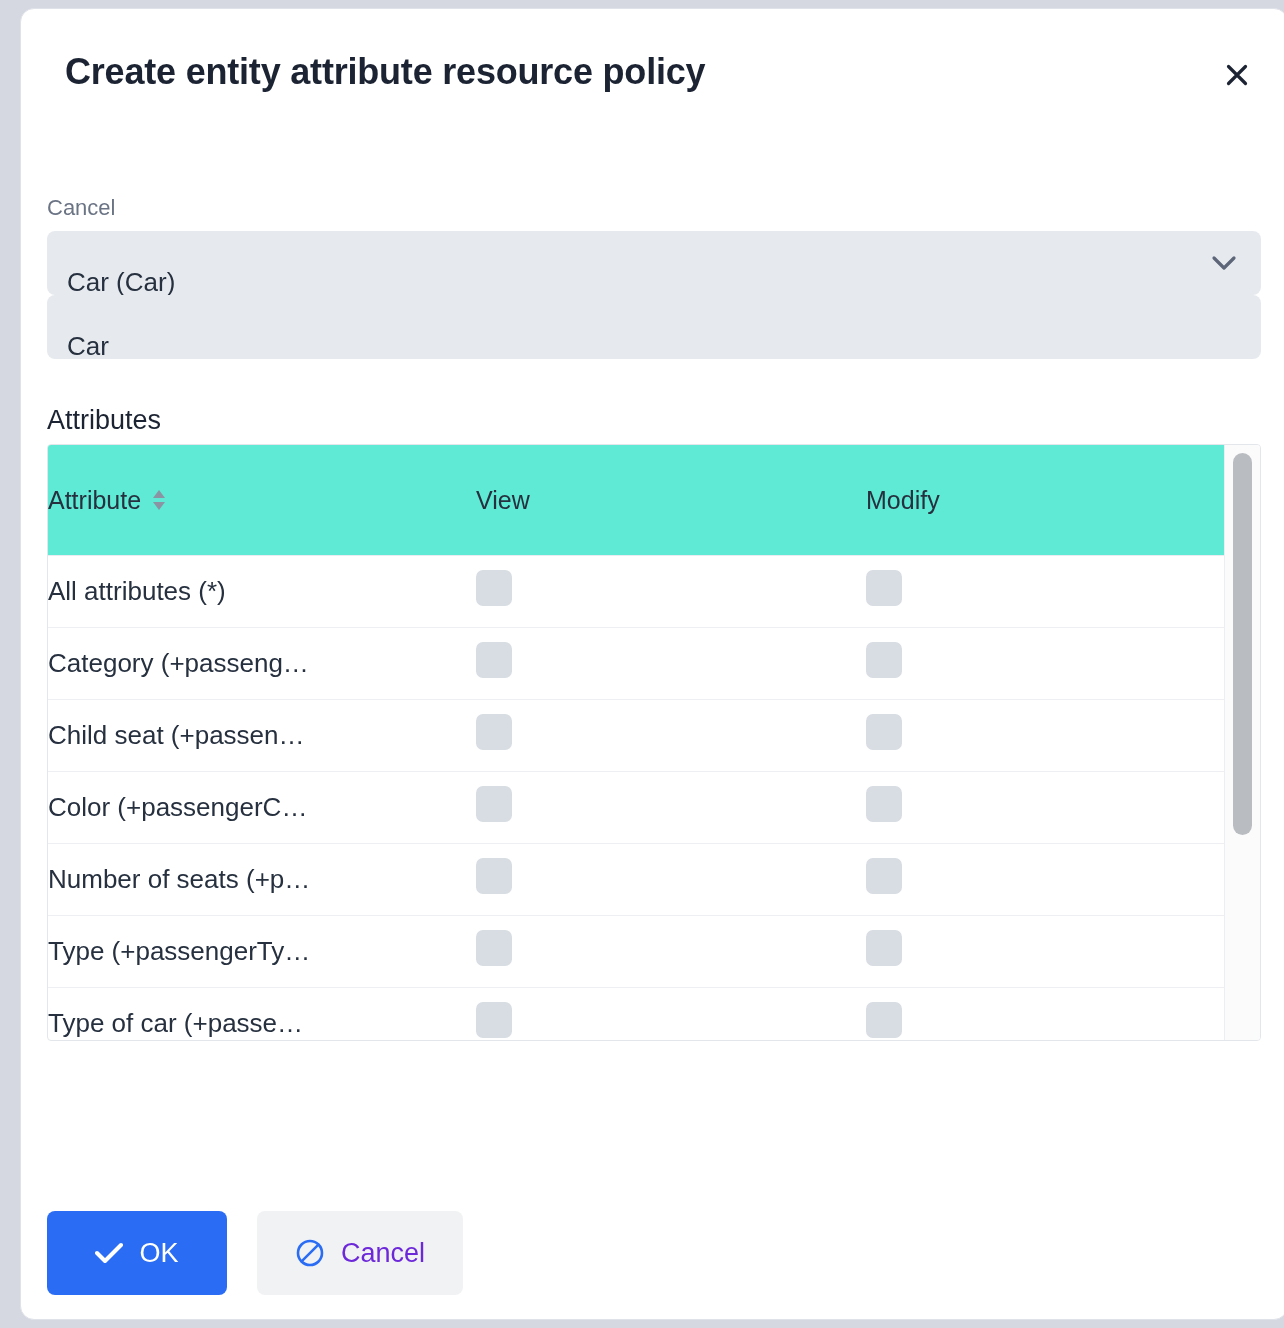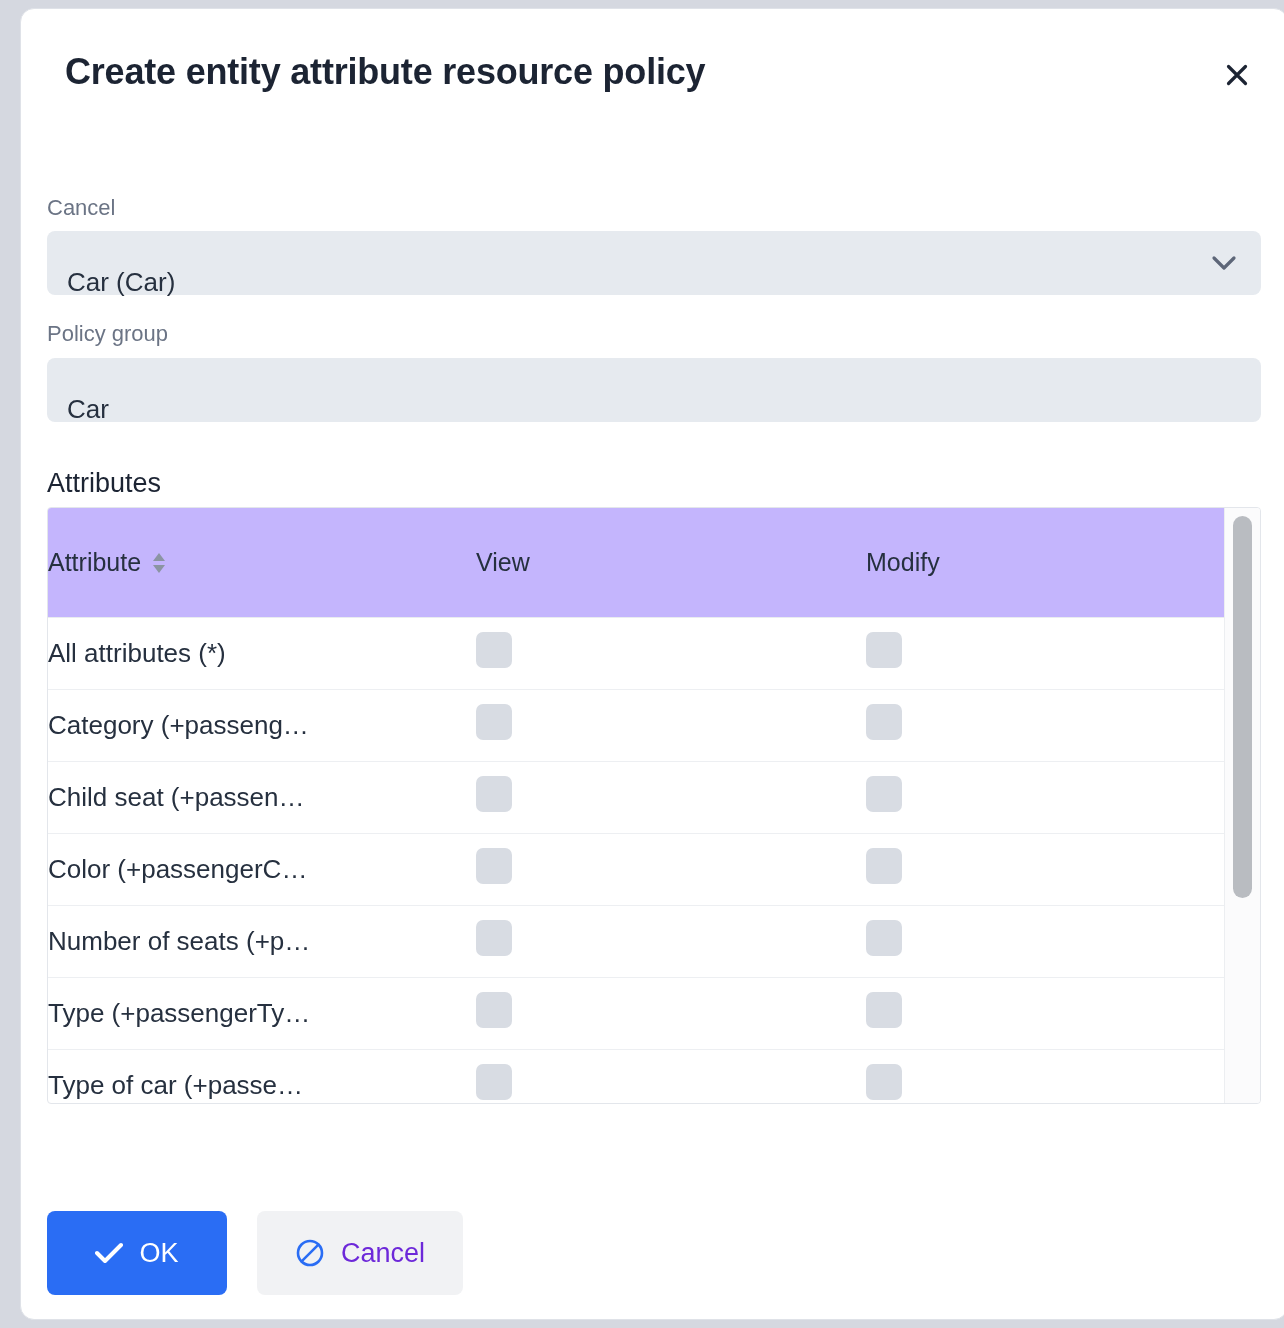--- a/index.html
+++ b/index.html
@@ -139,21 +139,21 @@
 
   table.attr-table th {
     height: 110px;
     text-align: left;
     vertical-align: middle;
     font-size: 25px;
     font-weight: normal;
     color: #26303f;
     padding: 0;
     border-bottom: 1px solid #e9ecf0;
-    background: #c4b5fd;
+    background: #5eead4;
   }
 
   th.th-attr   { padding-left: 34px; }
   th.th-view   { padding-left: 34px; }
   th.th-modify { padding-left: 34px; }
 
   .th-inner {
     display: inline-flex;
     align-items: center;
     gap: 11px;
@@ -270,21 +270,20 @@
     <div class="field-label entity-label">Cancel</div>
     <div class="input-shell select">
       <span class="input-value">Car (Car)</span>
       <span class="chevron">
         <svg width="26" height="16" viewBox="0 0 26 16">
           <path d="M3 3 L13 13 L23 3" fill="none" stroke="#5d6678" stroke-width="3.2" stroke-linecap="round" stroke-linejoin="round"></path>
         </svg>
       </span>
     </div>
 
-    <div class="field-label policy-label">Policy group</div>
     <div class="input-shell">
       <span class="input-value">Car</span>
     </div>
 
     <div class="section-title">Attributes</div>
 
     <div class="table-wrap">
       <table class="attr-table">
         <colgroup>
           <col class="c-attr">

